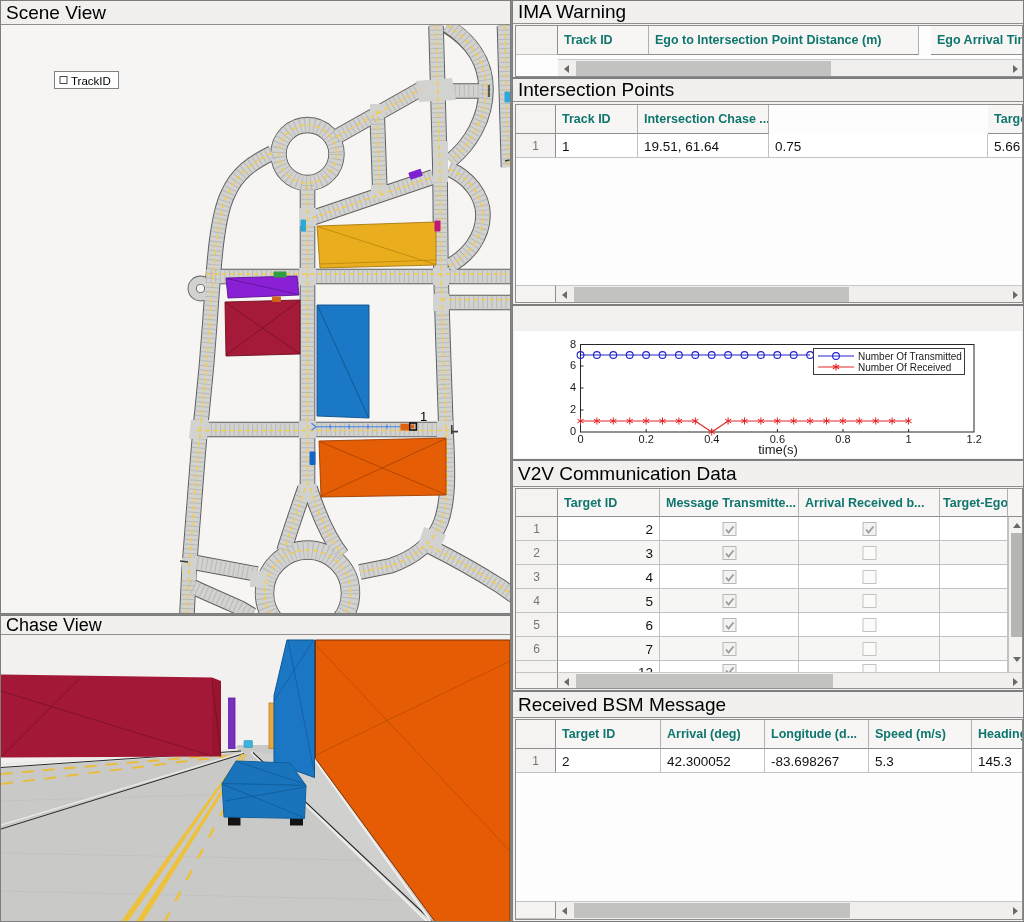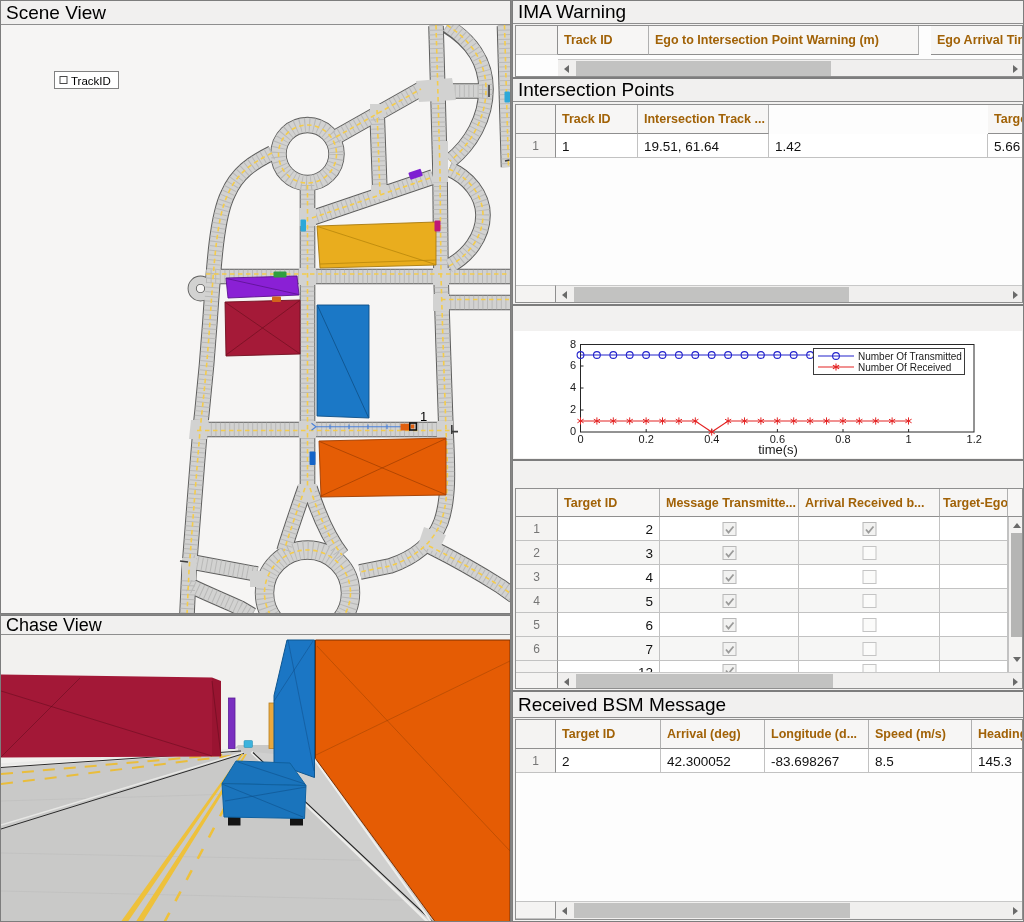--- a/index.html
+++ b/index.html
@@ -1,20 +1,20 @@
 <!DOCTYPE html>
 <html><head>
 <meta charset="utf-8">
 <style>
 html,body{margin:0;padding:0;}
 #app{position:relative;width:1024px;height:922px;background:#868685;font-family:"Liberation Sans",sans-serif;overflow:hidden;}
 .panel{position:absolute;background:#f2f1f0;border:1px solid #7d7d7d;box-sizing:border-box;}
 .ptitle{position:absolute;left:0;top:0;right:0;height:22px;background:#f1f0ef;color:#000;font-size:19px;line-height:22px;padding-left:5px;border-bottom:1px solid #8e8e8e;white-space:nowrap;overflow:hidden;}
 .tbl{position:absolute;background:#fdfdfd;border:1px solid #8f8f8f;box-sizing:border-box;overflow:hidden;}
-.hc{position:absolute;box-sizing:border-box;border-right:1px solid #b0b0b0;border-bottom:1px solid #8f8f8f;font-weight:bold;font-size:12.5px;color:#a16207;background:#f7f6f5;padding:7px 0 0 6px;overflow:hidden;white-space:nowrap;}
+.hc{position:absolute;box-sizing:border-box;border-right:1px solid #b0b0b0;border-bottom:1px solid #8f8f8f;font-weight:bold;font-size:12.5px;color:#0f766e;background:#f7f6f5;padding:7px 0 0 6px;overflow:hidden;white-space:nowrap;}
 .rn{position:absolute;box-sizing:border-box;border-right:1px solid #8f8f8f;border-bottom:1px solid #c2c2c2;background:#f4f3f2;color:#757575;font-size:12px;line-height:24px;text-align:center;overflow:hidden;}
 .dc{position:absolute;box-sizing:border-box;border-right:1px solid #c2c2c2;border-bottom:1px solid #c2c2c2;font-size:13.5px;color:#111;background:#fff;padding:5px 0 0 6px;overflow:hidden;white-space:nowrap;}
 .dc.alt{background:#f6f6f5;}
 .dc.r{text-align:right;padding:5px 6px 0 0;}
 .hsb{position:absolute;box-sizing:border-box;background:#f0efee;border-top:1px solid #c8c8c8;}
 .hsb .thumb{position:absolute;top:1px;bottom:1px;background:#c2c2c1;}
 .arr{position:absolute;width:0;height:0;}
 svg{display:block;}
 </style>
 </head>
@@ -248,41 +248,41 @@
       </g>
     </svg>
     </div>
   </div>
 
   <div class="panel" style="left:512px;top:0;width:512px;height:78px;">
     <div class="ptitle">IMA Warning</div>
     <div class="tbl" style="left:2px;top:24px;width:508px;height:52px;">
       <div class="rn" style="left:0;top:0;width:42px;height:29px;"></div>
       <div class="hc" style="left:42px;top:0;width:91px;height:29px;">Track ID</div>
-      <div class="hc" style="left:133px;top:0;width:270px;height:29px;">Ego to Intersection Point Warning (m)</div>
+      <div class="hc" style="left:133px;top:0;width:270px;height:29px;">Ego to Intersection Point Distance (m)</div>
       <div class="hc" style="left:415px;top:0;width:105px;height:29px;">Ego Arrival Time</div>
       <div class="hsb" style="left:42px;top:33px;width:466px;height:18px;">
         <div class="arr" style="left:6px;top:5px;border-top:4px solid transparent;border-bottom:4px solid transparent;border-right:5px solid #6a6a6a;"></div>
         <div class="thumb" style="left:18px;width:255px;"></div>
         <div class="arr" style="right:6px;top:5px;border-top:4px solid transparent;border-bottom:4px solid transparent;border-left:5px solid #6a6a6a;"></div>
       </div>
     </div>
   </div>
 
   <div class="panel" style="left:512px;top:78px;width:512px;height:227px;">
     <div class="ptitle">Intersection Points</div>
     <div class="tbl" style="left:2px;top:25px;width:508px;height:199px;">
       <div class="rn" style="left:0;top:0;width:40px;height:29px;border-bottom:1px solid #8f8f8f;"></div>
       <div class="hc" style="left:40px;top:0;width:82px;height:29px;">Track ID</div>
-      <div class="hc" style="left:122px;top:0;width:131px;height:29px;">Intersection Track ...</div>
+      <div class="hc" style="left:122px;top:0;width:131px;height:29px;">Intersection Chase ...</div>
       <div class="hc" style="left:472px;top:0;width:36px;height:29px;">Targe</div>
       <div class="rn" style="left:0;top:29px;width:40px;height:24px;">1</div>
       <div class="dc" style="left:40px;top:29px;width:82px;height:24px;">1</div>
       <div class="dc" style="left:122px;top:29px;width:131px;height:24px;">19.51, 61.64</div>
-      <div class="dc" style="left:253px;top:29px;width:219px;height:24px;">1.42</div>
+      <div class="dc" style="left:253px;top:29px;width:219px;height:24px;">0.75</div>
       <div class="dc" style="left:472px;top:29px;width:36px;height:24px;">5.66</div>
       <div class="rn" style="left:0;top:180px;width:40px;height:18px;border-top:1px solid #c2c2c2;"></div>
       <div class="hsb" style="left:40px;top:180px;width:468px;height:18px;">
         <div class="arr" style="left:6px;top:5px;border-top:4px solid transparent;border-bottom:4px solid transparent;border-right:5px solid #6a6a6a;"></div>
         <div class="thumb" style="left:18px;width:275px;"></div>
         <div class="arr" style="right:6px;top:5px;border-top:4px solid transparent;border-bottom:4px solid transparent;border-left:5px solid #6a6a6a;"></div>
       </div>
     </div>
   </div>
 
@@ -341,20 +341,21 @@
           <path d="M322,32.4L322,39.6M318.9,34.2L325.1,37.8M318.9,37.8L325.1,34.2" stroke="#e42525" stroke-width="1.1" fill="none"></path>
         <g font-size="10" fill="#1a1a1a" font-family="Liberation Sans,sans-serif">
           <text x="344" y="28.5">Number Of Transmitted</text>
           <text x="344" y="39.5">Number Of Received</text>
         </g>
       </svg>
     </div>
   </div>
 
   <div class="panel" style="left:512px;top:460px;width:512px;height:231px;">
+    <div class="ptitle" style="height:25px;line-height:25px;">V2V Communication Data</div>
     <div class="tbl" style="left:2px;top:27px;width:508px;height:201px;">
       <div class="rn" style="left:0;top:0;width:42px;height:28px;border-bottom:1px solid #8f8f8f;"></div>
       <div class="hc" style="left:42px;top:0;width:102px;height:28px;">Target ID</div>
       <div class="hc" style="left:144px;top:0;width:139px;height:28px;">Message Transmitte...</div>
       <div class="hc" style="left:283px;top:0;width:141px;height:28px;">Arrival Received b...</div>
       <div class="hc" style="left:424px;top:0;width:68px;height:28px;padding-left:3px;font-size:12.5px;">Target-Ego</div>
       <div class="hc" style="left:492px;top:0;width:16px;height:28px;"></div>
 
       <div class="rn" style="left:0;top:28px;width:42px;height:24px;">1</div>
       <div class="dc r" style="left:42px;top:28px;width:102px;height:24px;">2</div>
@@ -443,21 +444,21 @@
       <div class="rn" style="left:0;top:0;width:40px;height:29px;border-bottom:1px solid #8f8f8f;"></div>
       <div class="hc" style="left:40px;top:0;width:105px;height:29px;">Target ID</div>
       <div class="hc" style="left:145px;top:0;width:104px;height:29px;">Arrival (deg)</div>
       <div class="hc" style="left:249px;top:0;width:104px;height:29px;">Longitude (d...</div>
       <div class="hc" style="left:353px;top:0;width:103px;height:29px;">Speed (m/s)</div>
       <div class="hc" style="left:456px;top:0;width:52px;height:29px;">Heading</div>
       <div class="rn" style="left:0;top:29px;width:40px;height:24px;">1</div>
       <div class="dc" style="left:40px;top:29px;width:105px;height:24px;">2</div>
       <div class="dc" style="left:145px;top:29px;width:104px;height:24px;">42.300052</div>
       <div class="dc" style="left:249px;top:29px;width:104px;height:24px;">-83.698267</div>
-      <div class="dc" style="left:353px;top:29px;width:103px;height:24px;">8.5</div>
+      <div class="dc" style="left:353px;top:29px;width:103px;height:24px;">5.3</div>
       <div class="dc" style="left:456px;top:29px;width:52px;height:24px;">145.3</div>
       <div class="rn" style="left:0;top:181px;width:40px;height:18px;border-top:1px solid #c2c2c2;"></div>
       <div class="hsb" style="left:40px;top:181px;width:468px;height:18px;">
         <div class="arr" style="left:6px;top:5px;border-top:4px solid transparent;border-bottom:4px solid transparent;border-right:5px solid #6a6a6a;"></div>
         <div class="thumb" style="left:18px;width:276px;"></div>
         <div class="arr" style="right:6px;top:5px;border-top:4px solid transparent;border-bottom:4px solid transparent;border-left:5px solid #6a6a6a;"></div>
       </div>
     </div>
   </div>
 </div>

